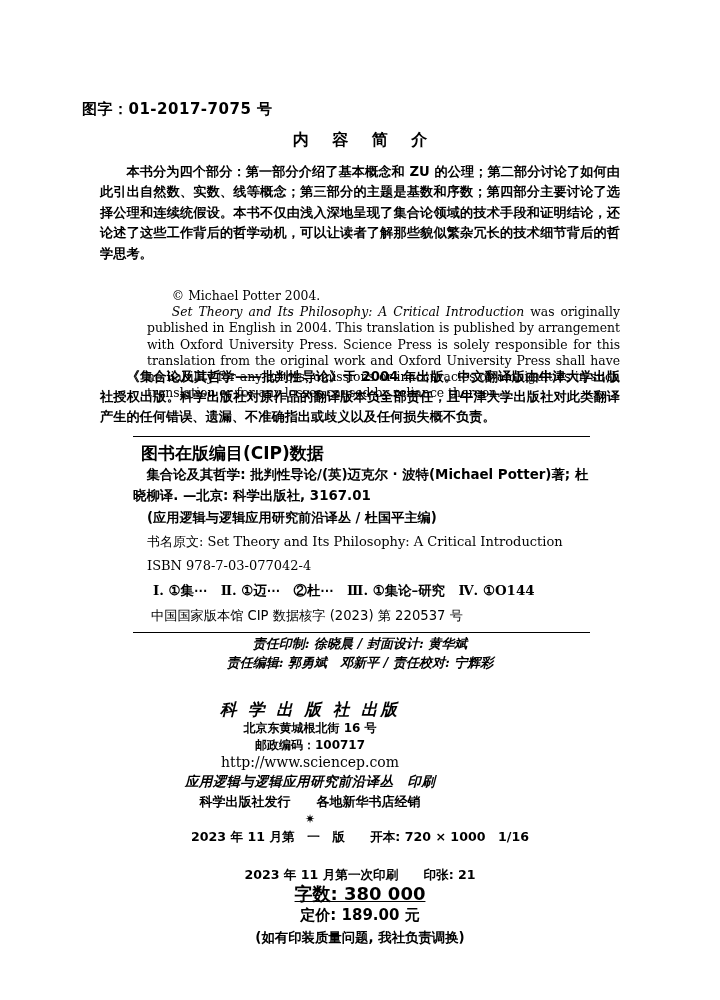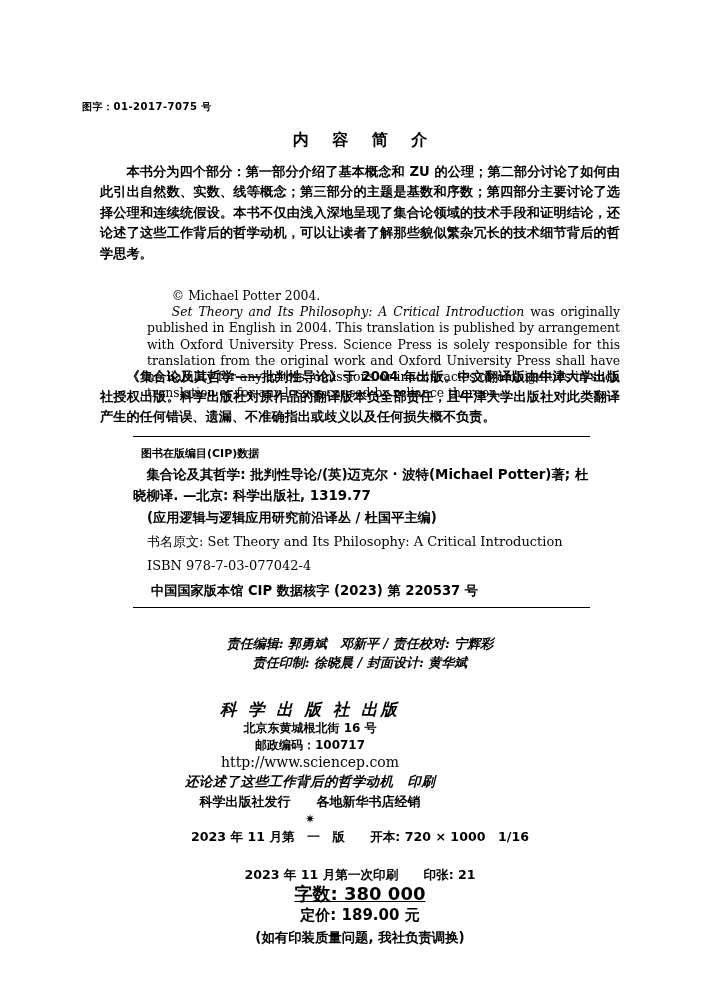--- a/index.html
+++ b/index.html
@@ -23,21 +23,21 @@
     height: 1000px;
   }
 
   
   .tuzi-line {
     position: absolute;
     left: 82px;
     top: 100px;
     font-family: "DejaVu Sans", "Liberation Sans", sans-serif;
     font-weight: 700;
-    font-size: 10px;
+    font-size: 15px;
     letter-spacing: 0.5px;
     white-space: nowrap;
   }
 
   
   .neirong-heading {
     position: absolute;
     left: 0;
     top: 130px;
     width: 720px;
@@ -111,21 +111,21 @@
     top: 436px;
     width: 457px;
     border-top: 1.6px solid #000;
     border-bottom: 1.6px solid #000;
     padding-top: 6px;
     padding-bottom: 4px;
   }
   .cip-title {
     font-family: "DejaVu Sans", "Liberation Sans", sans-serif;
     font-weight: 700;
-    font-size: 11px;
+    font-size: 17px;
     padding-left: 8px;
     line-height: 21px;
   }
   .cip-main {
     font-family: "DejaVu Sans", "Liberation Sans", sans-serif;
     font-size: 13.4px;
     line-height: 21px;
     text-indent: 1em;
     font-weight: 600;
   }
@@ -150,21 +150,21 @@
     line-height: 25px;
     padding-left: 20px;
     font-weight: 600;
     white-space: nowrap;
   }
   .cip-line-center {
     font-family: "DejaVu Sans", "Liberation Sans", sans-serif;
     font-size: 13.2px;
     line-height: 25px;
     padding-left: 18px;
-    font-weight: 700;
+    font-weight: 400;
     white-space: nowrap;
   }
 
   
   .credits {
     position: absolute;
     left: 0;
     top: 634px;
     width: 720px;
     text-align: center;
@@ -282,38 +282,39 @@
     <p class="indent">© Michael Potter 2004.</p>
     <p class="indent"><span class="ital">Set Theory and Its Philosophy: A Critical Introduction</span><span> was originally published in English in 2004. This translation is published by arrangement with Oxford University Press. Science Press is solely responsible for this translation from the original work and Oxford University Press shall have no liability for any errors, omissions or inaccuracies or ambiguities in such translation or for any losses caused by reliance thereon.</span></p>
   </div>
 
   <div class="rights-cn">
     <p>《集合论及其哲学——批判性导论》于 2004 年出版。中文翻译版由牛津大学出版社授权出版。科学出版社对原作品的翻译版本负全部责任，且牛津大学出版社对此类翻译产生的任何错误、遗漏、不准确指出或歧义以及任何损失概不负责。</p>
   </div>
 
   <div class="cip-block">
     <div class="cip-title">图书在版编目(CIP)数据</div>
-    <div class="cip-main">集合论及其哲学: 批判性导论/(英)迈克尔 · 波特(Michael Potter)著; 杜晓柳译. —北京: 科学出版社, 1319.77</div>
+    <div class="cip-main">集合论及其哲学: 批判性导论/(英)迈克尔 · 波特(Michael Potter)著; 杜晓柳译. —北京: 科学出版社, 3167.01</div>
     <div class="cip-line">(应用逻辑与逻辑应用研究前沿译丛 / 杜国平主编)</div>
     <div class="cip-line-serif">书名原文: Set Theory and Its Philosophy: A Critical Introduction</div>
     <div class="cip-line-serif">ISBN 978-7-03-077042-4</div>
+    <div class="cip-line-roman">Ⅰ. ①集⋯　Ⅱ. ①迈⋯　②杜⋯　Ⅲ. ①集论–研究　Ⅳ. ①O144</div>
     <div class="cip-line-center">中国国家版本馆 CIP 数据核字 (2023) 第 220537 号</div>
   </div>
 
   <div class="credits">
+    <div>责任印制: 徐晓晨 / 封面设计: 黄华斌</div>
     <div>责任编辑: 郭勇斌　邓新平 / 责任校对: 宁辉彩</div>
-    <div>责任印制: 徐晓晨 / 封面设计: 黄华斌</div>
   </div>
 
   <div class="publisher">
     <div class="pub-name">科 学 出 版 社 出版</div>
     <div class="pub-addr">北京东黄城根北街 16 号</div>
     <div class="pub-zip">邮政编码：100717</div>
     <div class="pub-url">http://www.sciencep.com</div>
-    <div class="pub-printer">还论述了这些工作背后的哲学动机　印刷</div>
+    <div class="pub-printer">应用逻辑与逻辑应用研究前沿译丛　印刷</div>
     <div class="pub-distrib">科学出版社发行　　各地新华书店经销</div>
     <div class="pub-star">✷</div>
   </div>
 
   <div class="printdetails">
     <div class="pd-line">2023 年 11 月第　一　版　　开本: 720 × 1000　1/16</div>
     <div class="pd-line">2023 年 11 月第一次印刷　　印张: 21</div>
     <div class="pd-words">字数: 380 000</div>
     <div class="pd-price">定价: 189.00 元</div>
     <div class="pd-note">(如有印装质量问题, 我社负责调换)</div>

